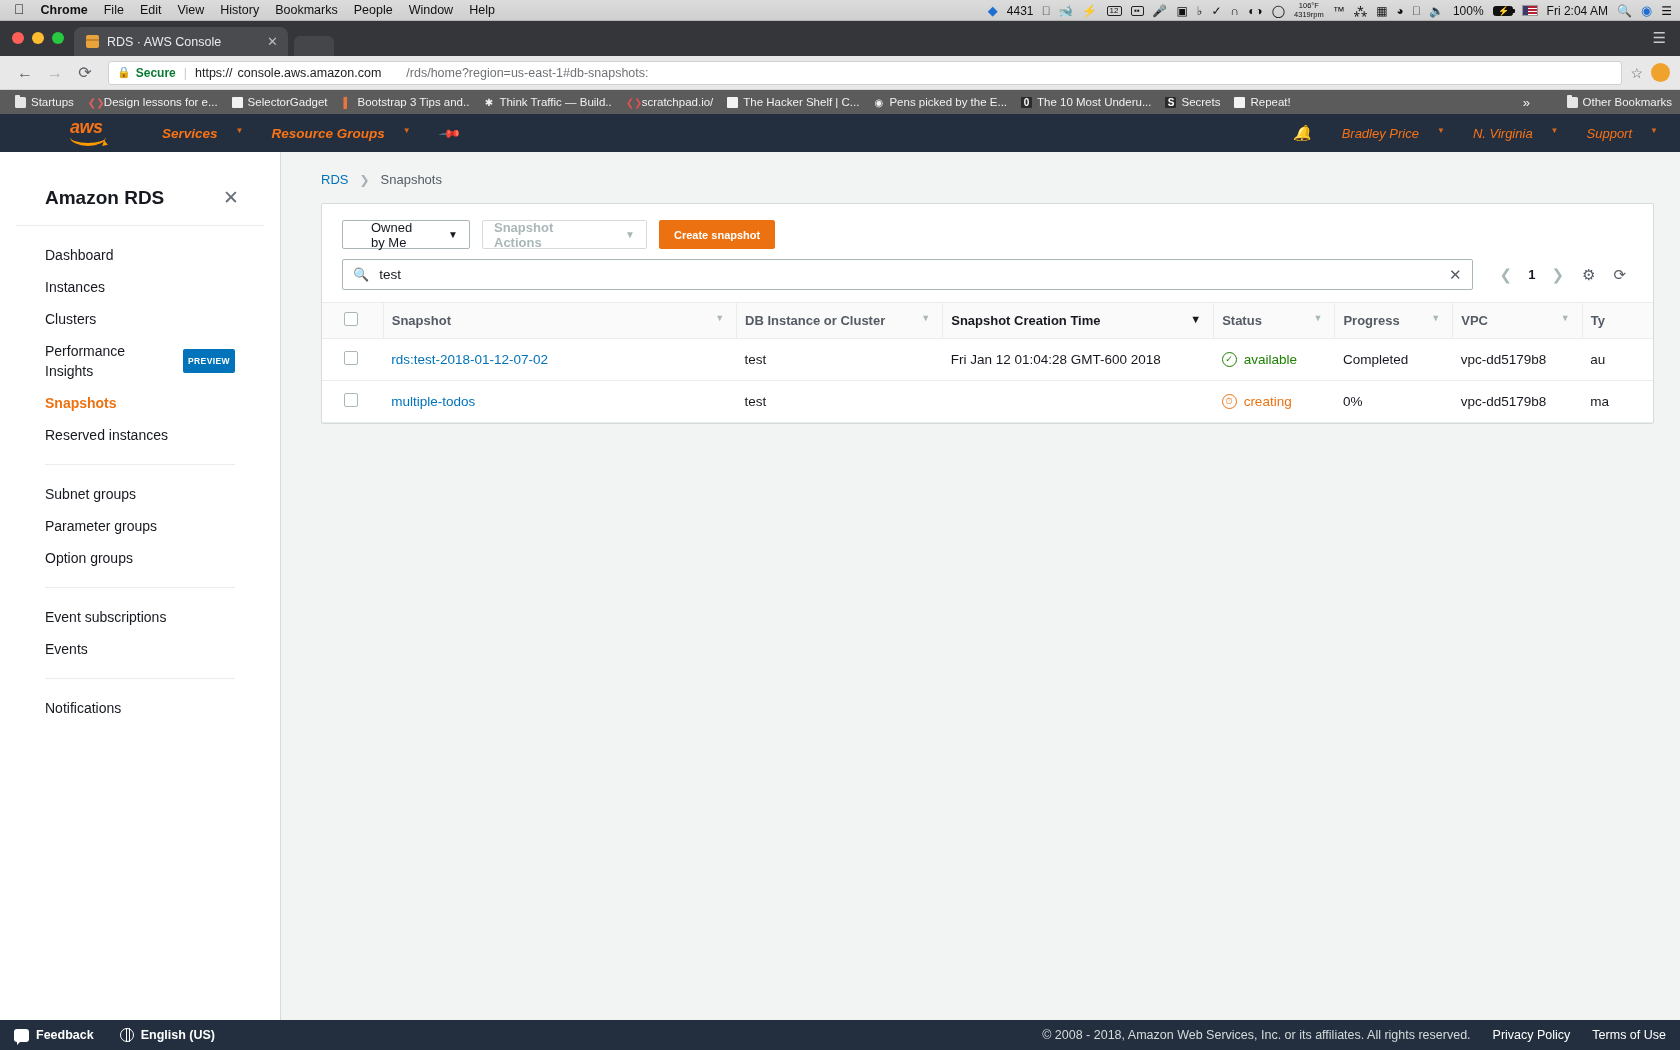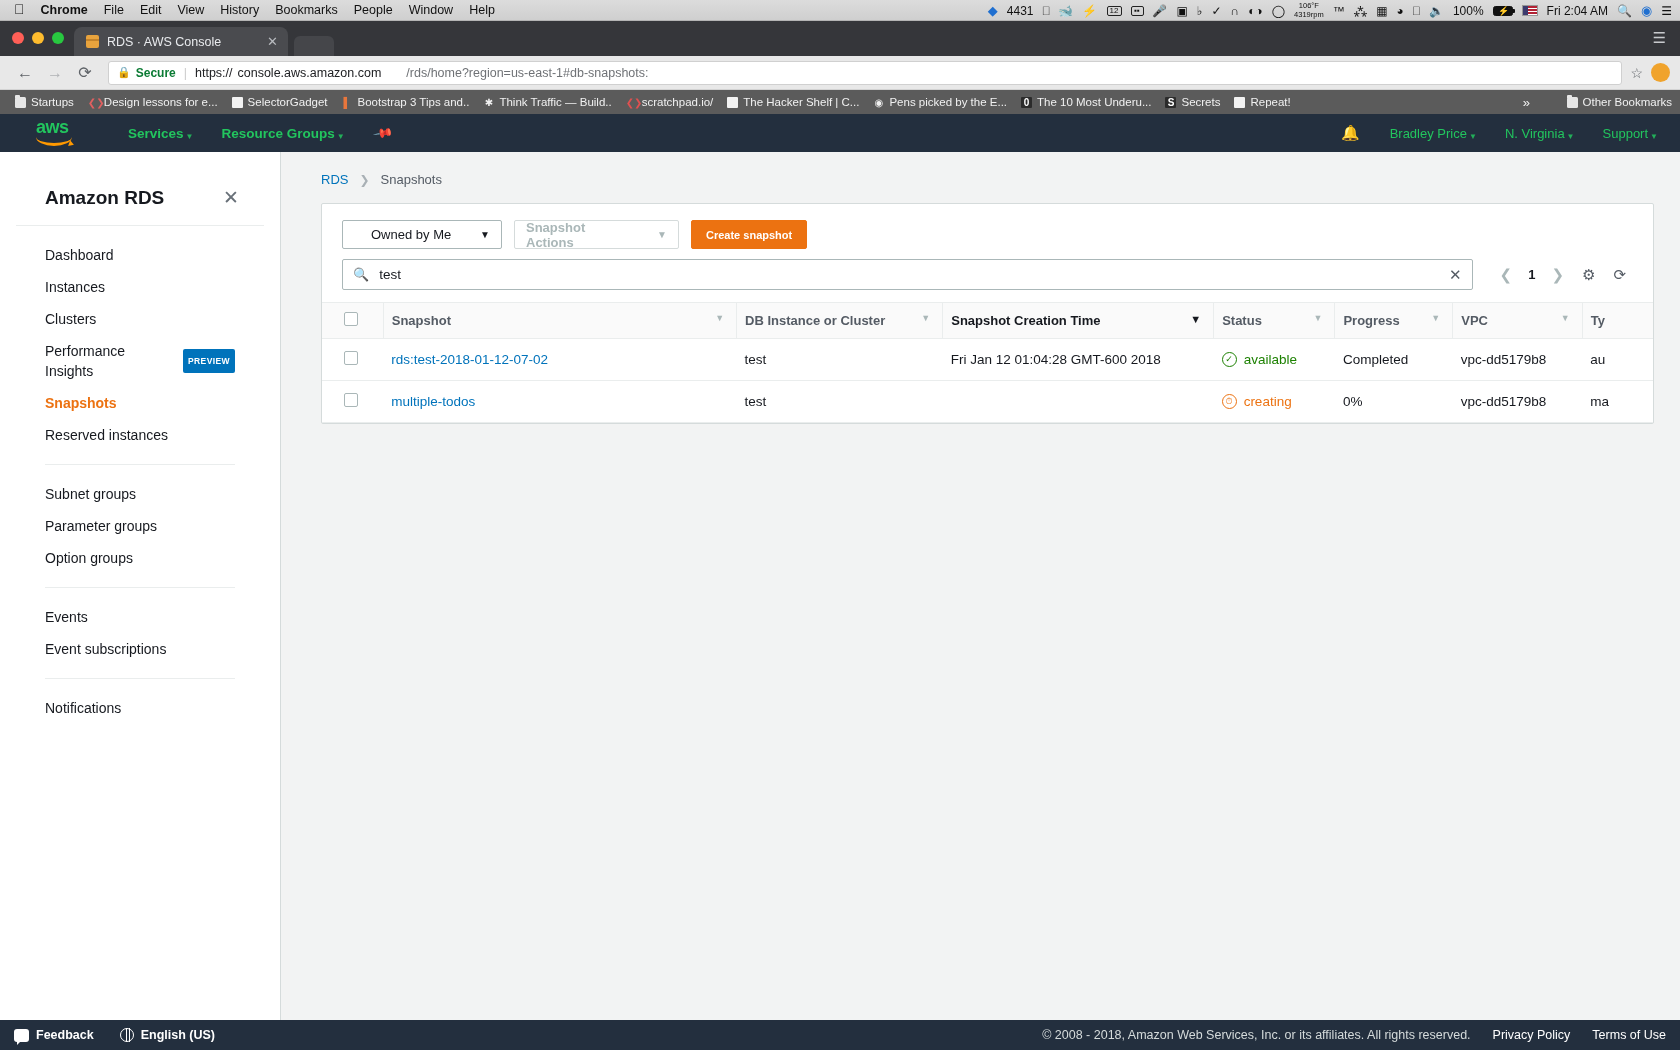--- a/index.html
+++ b/index.html
@@ -103,35 +103,35 @@
   .bmico.folder{background:#e6e6e6;border-radius:1.5px;position:relative;}
   .bmico.folder:after{content:"";position:absolute;left:0;top:-2px;width:5px;height:3px;background:#e6e6e6;border-radius:1px 1px 0 0;}
   .bmico.page{background:#f2f2f2;border-radius:1px;}
   .bmico.sq-dark{background:#2b2b2b;color:#fff;border-radius:1px;font-weight:bold;}
   .bm-overflow{position:absolute;right:150px;font-size:13px;}
   .bm-other{position:absolute;right:8px;display:flex;align-items:center;gap:5px;}
 
   
   .awsnav {
     height:38px; background:#232f3e; display:flex; align-items:center;
-    color:#22c55e; font-size:13.5px; position:relative; padding-left:36px;
+    color:#f97316; font-size:13.5px; position:relative; padding-left:70px;font-style:italic;
   }
   .aws-logo { width:40px; position:relative; margin-right:38px; }
   .aws-logo .txt { font-size:18px; font-weight:bold; letter-spacing:-0.5px; line-height:14px; }
   .aws-logo .smile {
     display:block; width:36px; height:9px; margin-top:1px;
     border-bottom:3px solid #ff9900; border-radius:0 0 50% 50%/0 0 100% 100%;
     position:relative;
   }
   .aws-logo .smile:after{
     content:"";position:absolute;right:-2px;bottom:-4px;
     border-left:5px solid #ff9900;border-top:3px solid transparent;border-bottom:3px solid transparent;
     transform:rotate(18deg);
   }
-  .navitem { font-weight:bold; padding:0 14px; display:flex; align-items:flex-end; gap:2px; cursor:pointer; }
+  .navitem { font-weight:bold; padding:0 14px; display:flex; align-items:flex-start; gap:18px; cursor:pointer; }
   .caret { font-size:8px; opacity:.85; }
   .pin { margin-left:16px; font-size:13px; transform:rotate(35deg); }
   .awsnav-right { position:absolute; right:8px; display:flex; align-items:center; gap:0; font-size:13px; }
   .awsnav-right .navitem { font-weight:normal; }
   .bell { font-size:15px; padding:0 16px; }
 
   
   .body-wrap { display:flex; height:calc(1050px - 21px - 35px - 34px - 24px - 38px - 30px); }
 
   .sidebar {
@@ -439,44 +439,44 @@
       <div class="sb-item">
           <span>Parameter groups</span>
         </div>
       <div class="sb-item">
           <span>Option groups</span>
         </div>
     </div>
     <div class="sb-sep"></div>
     <div>
       <div class="sb-item">
+          <span>Event subscriptions</span>
+        </div>
+      <div class="sb-item">
           <span>Events</span>
-        </div>
-      <div class="sb-item">
-          <span>Event subscriptions</span>
         </div>
     </div>
     <div class="sb-sep"></div>
     <div>
       <div class="sb-item">
           <span>Notifications</span>
         </div>
     </div>
   </div>
 
   <div class="main">
     <div class="crumbs">
       <span class="crumb-link">RDS</span>
       <span class="crumb-sep">❯</span>
       <span class="crumb-cur">Snapshots</span>
     </div>
 
     <div class="panel">
       <div class="panel-head">
-        <div class="btn" style="width:160px;justify-content:space-between;padding-left:28px;">
+        <div class="btn" style="width:128px;justify-content:space-between;padding-left:28px;">
           <span>Owned by Me</span>
           <span class="dncaret">▼</span>
         </div>
         <div class="btn disabled" style="width:165px;justify-content:space-between;">
           <span>Snapshot Actions</span>
           <span class="dncaret">▼</span>
         </div>
         <div class="btn-primary">
           <span>Create snapshot</span>
         </div>

